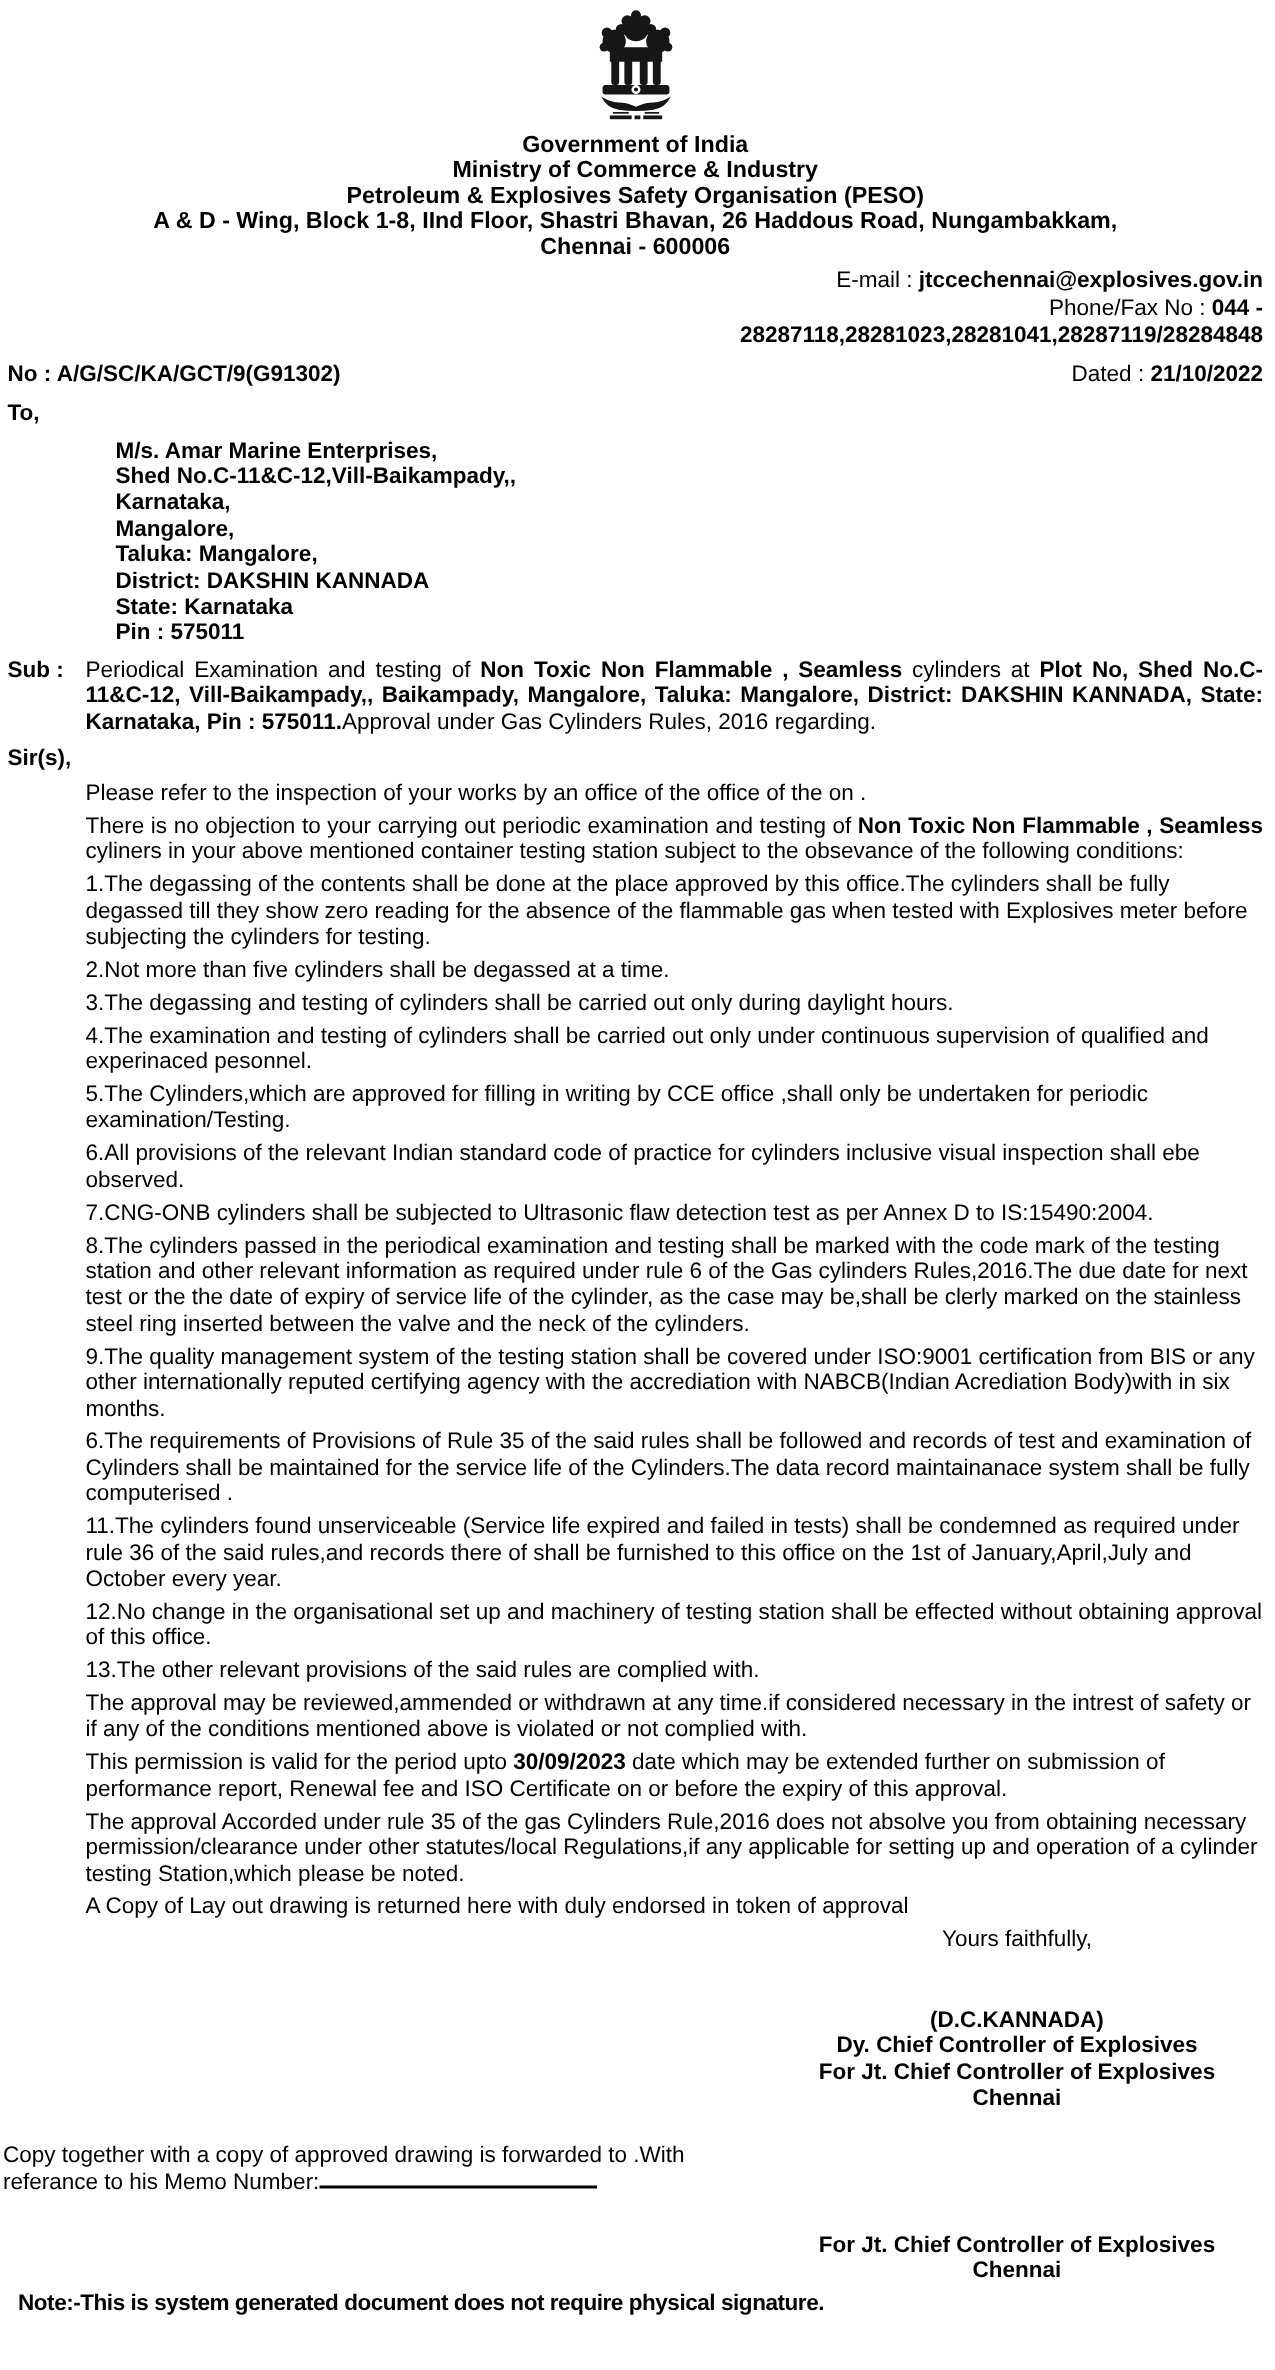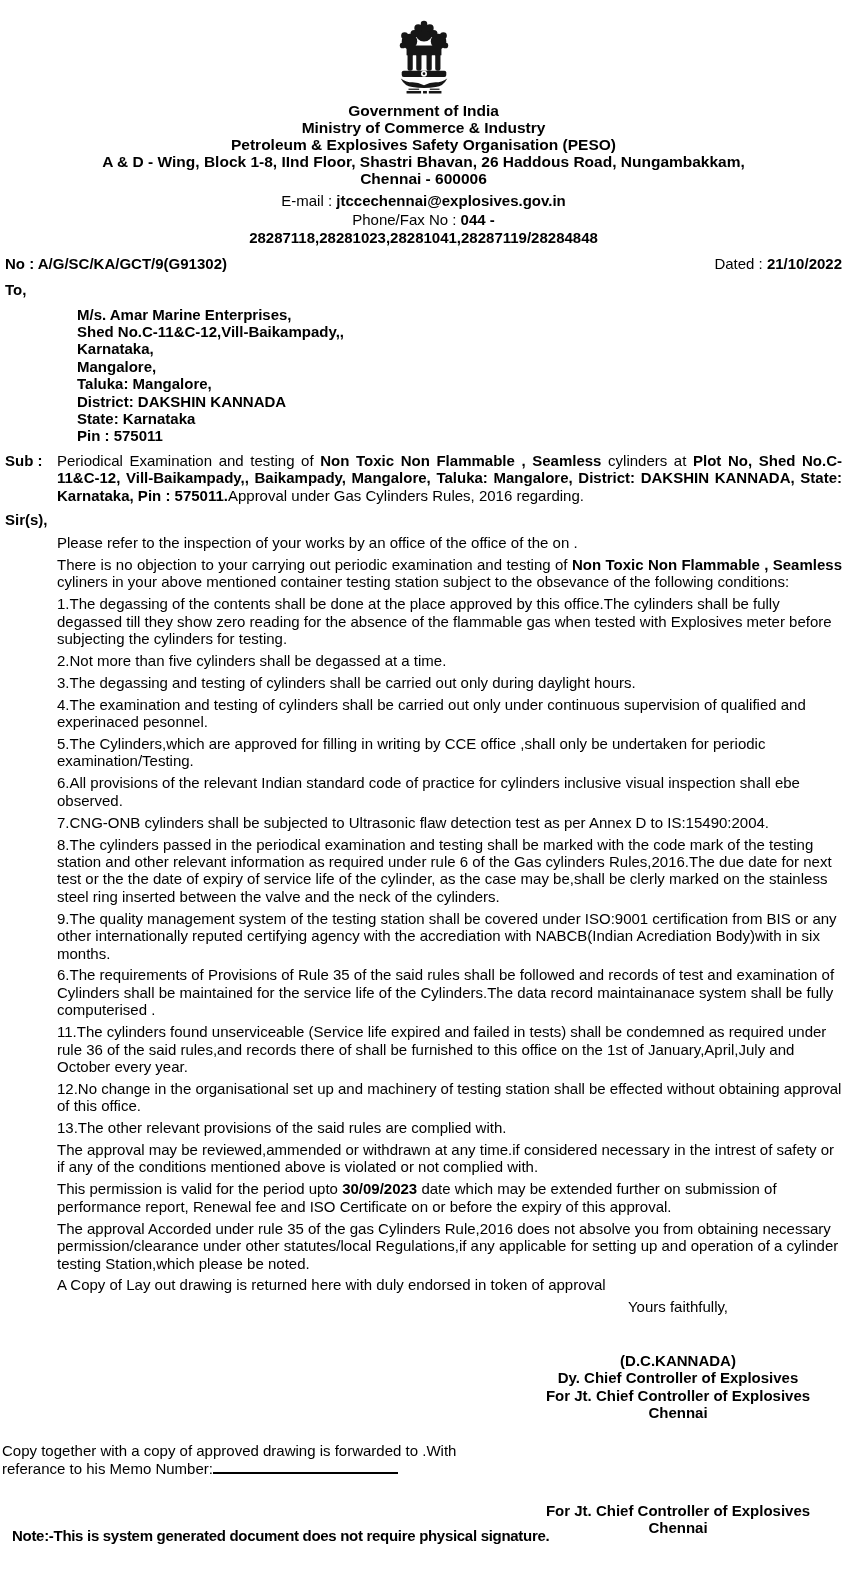--- a/index.html
+++ b/index.html
@@ -2,25 +2,25 @@
 <html><head>
 <meta charset="utf-8">
 <style>
   html,body{margin:0;padding:0}
   body{
     width:850px;height:1580px;overflow:hidden;
     background:#ffffff;color:#000;
     font-family:"Liberation Sans","DejaVu Sans",sans-serif;
     font-size:15px;position:relative;
   }
-  .page{padding:18px 8px 0 5px;position:relative;height:1578px;box-sizing:border-box}
+  .page{padding:4px 8px 0 5px;position:relative;height:1578px;box-sizing:border-box}
   .b{font-weight:700}
   .emblem-wrap{text-align:center;margin-top:2px;height:78px}
   .hdr{font-weight:700;text-align:center;line-height:17px;font-size:15.5px;margin-top:4px}
-  .contact{text-align:center;line-height:18.5px;margin-top:5px}
+  .contact{text-align:right;line-height:18.5px;margin-top:5px}
   .ref-row{display:flex;justify-content:space-between;align-items:flex-start;margin-top:7px}
   .ref-no{font-weight:700}
   .to-label{font-weight:700;margin-top:9px}
   .addr{font-weight:700;margin-left:72px;line-height:17.4px;margin-top:8px}
   .sub-row{display:flex;margin-top:7px}
   .sub-label{font-weight:700;flex:0 0 52px}
   .sub-text{flex:1;text-align:justify;line-height:17.4px}
   .sir{font-weight:700;margin-top:7px}
   .body-col{margin-left:52px;margin-top:6px}
   .para{margin:0 0 4.5px 0;line-height:17.4px}

